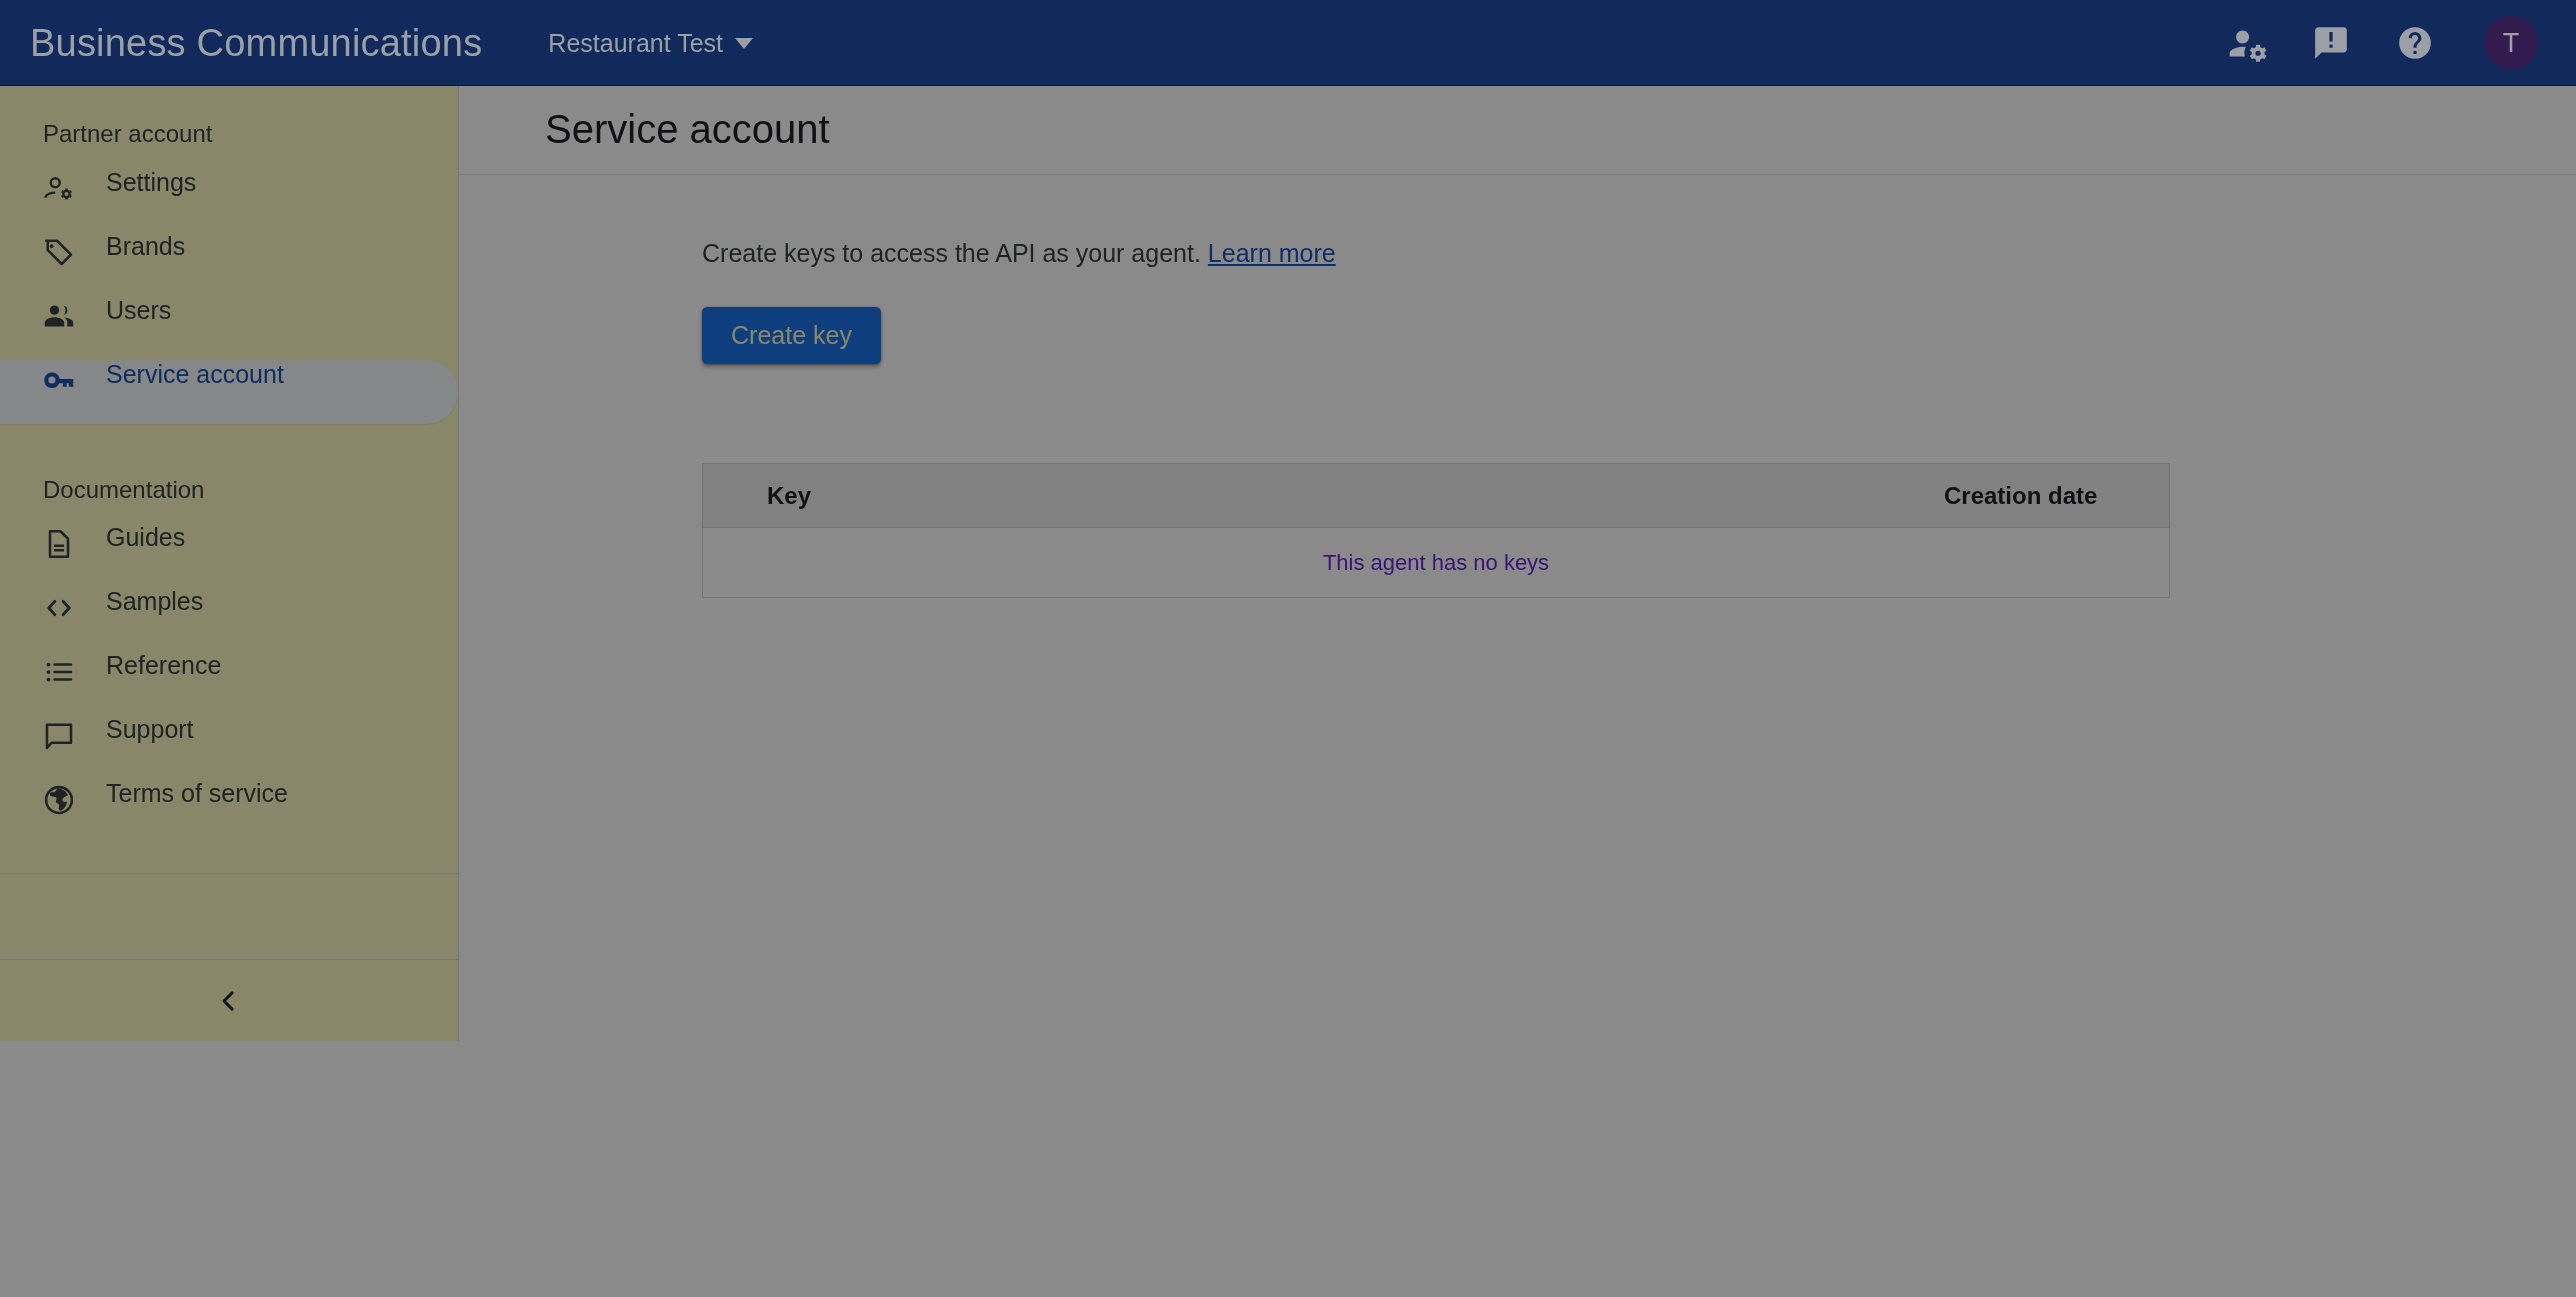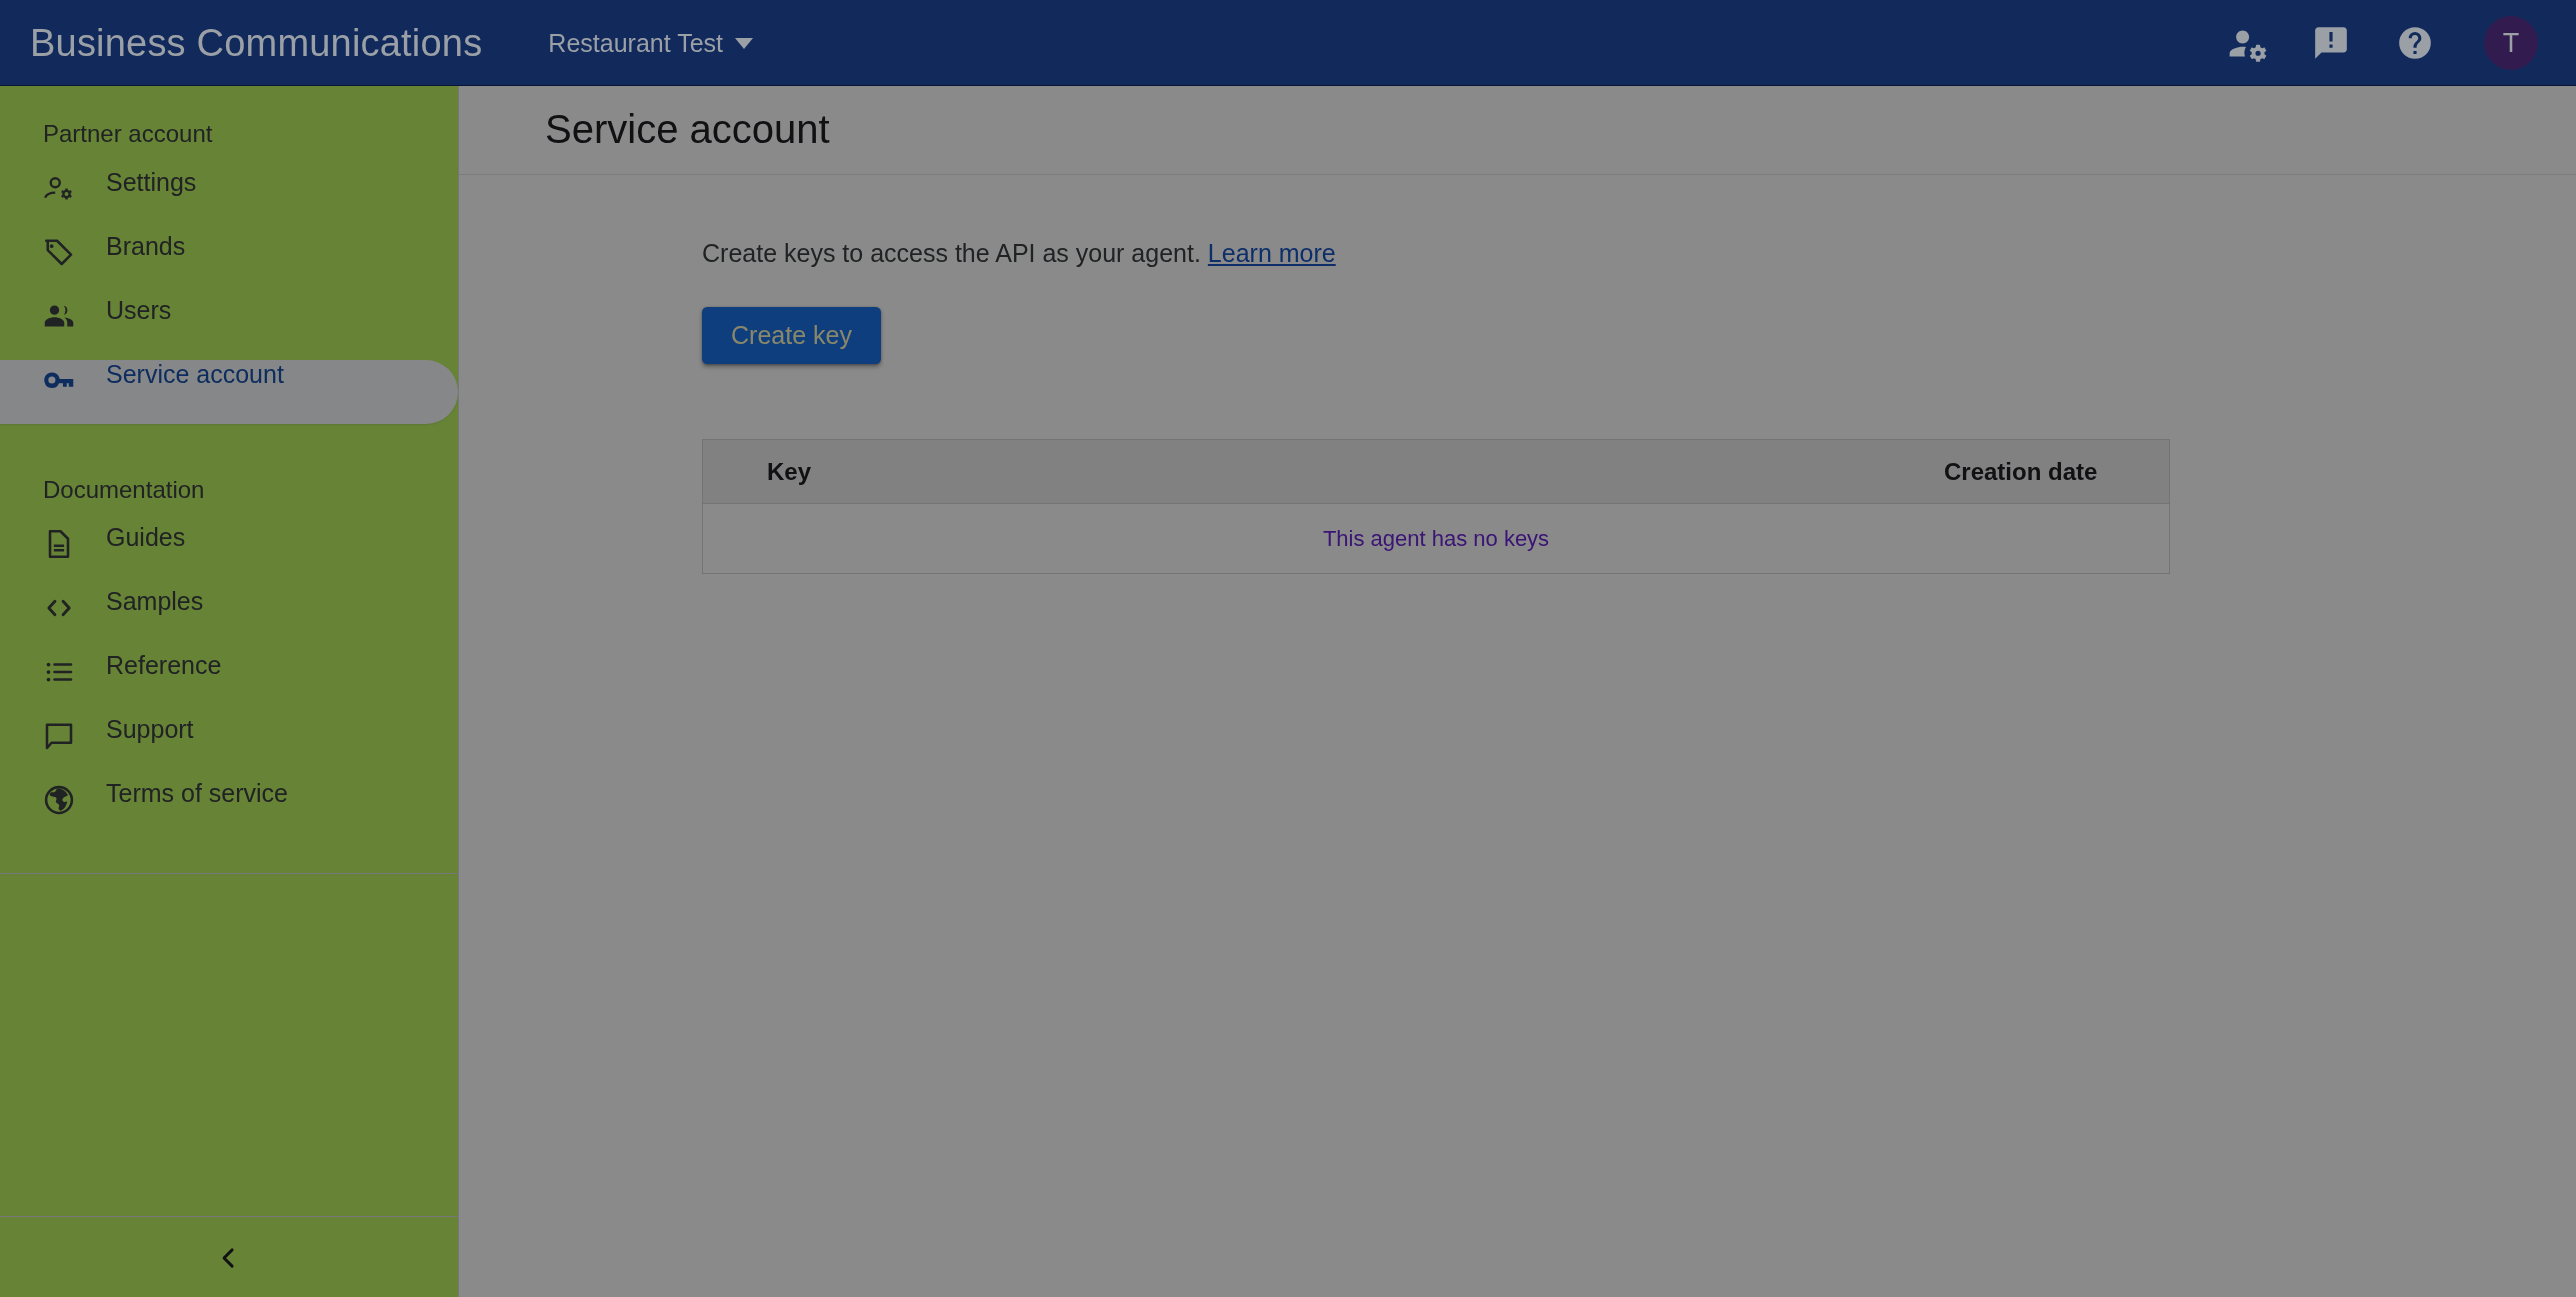--- a/index.html
+++ b/index.html
@@ -59,22 +59,22 @@
     color: #9aa0a6;
     display: flex; align-items: center; justify-content: center;
     font-size: 27px; font-weight: 400;
     cursor: pointer;
     margin-left: 5.4px;
   }
 
   
   .sidebar {
     position: absolute; top: 85px; left: 0;
-    width: 459px; height: 1213px;
-    background: #bef264;
+    width: 459px; height: 956px;
+    background: #fef9c3;
     border-right: 0.9px solid #dadce0;
     z-index: 20;
     display: flex; flex-direction: column;
   }
   .sidenav-scroll { flex: 1 1 auto; overflow: hidden; }
   .nav-section-title {
     color: #3c4043;
     font-size: 24px;
     padding: 35px 0 19.7px 43px;
     white-space: nowrap;
@@ -156,21 +156,21 @@
     color: #fef9c3;
     font-size: 25px;
     font-weight: 400;
     border: none;
     border-radius: 5.4px;
     cursor: pointer;
     box-shadow: 0 2.7px 4.5px rgba(0,0,0,.32), 0 0.9px 1.8px rgba(0,0,0,.22);
     font-family: "Liberation Sans", sans-serif;
   }
   .keys-table {
-    margin-top: 75px;
+    margin-top: 99px;
     width: 1468px;
     border-collapse: collapse;
     border: 0.9px solid #d7d7d7;
     table-layout: fixed;
   }
   .keys-table thead th {
     background: #efefef;
     height: 64px;
     font-size: 24px;
     font-weight: 700;

